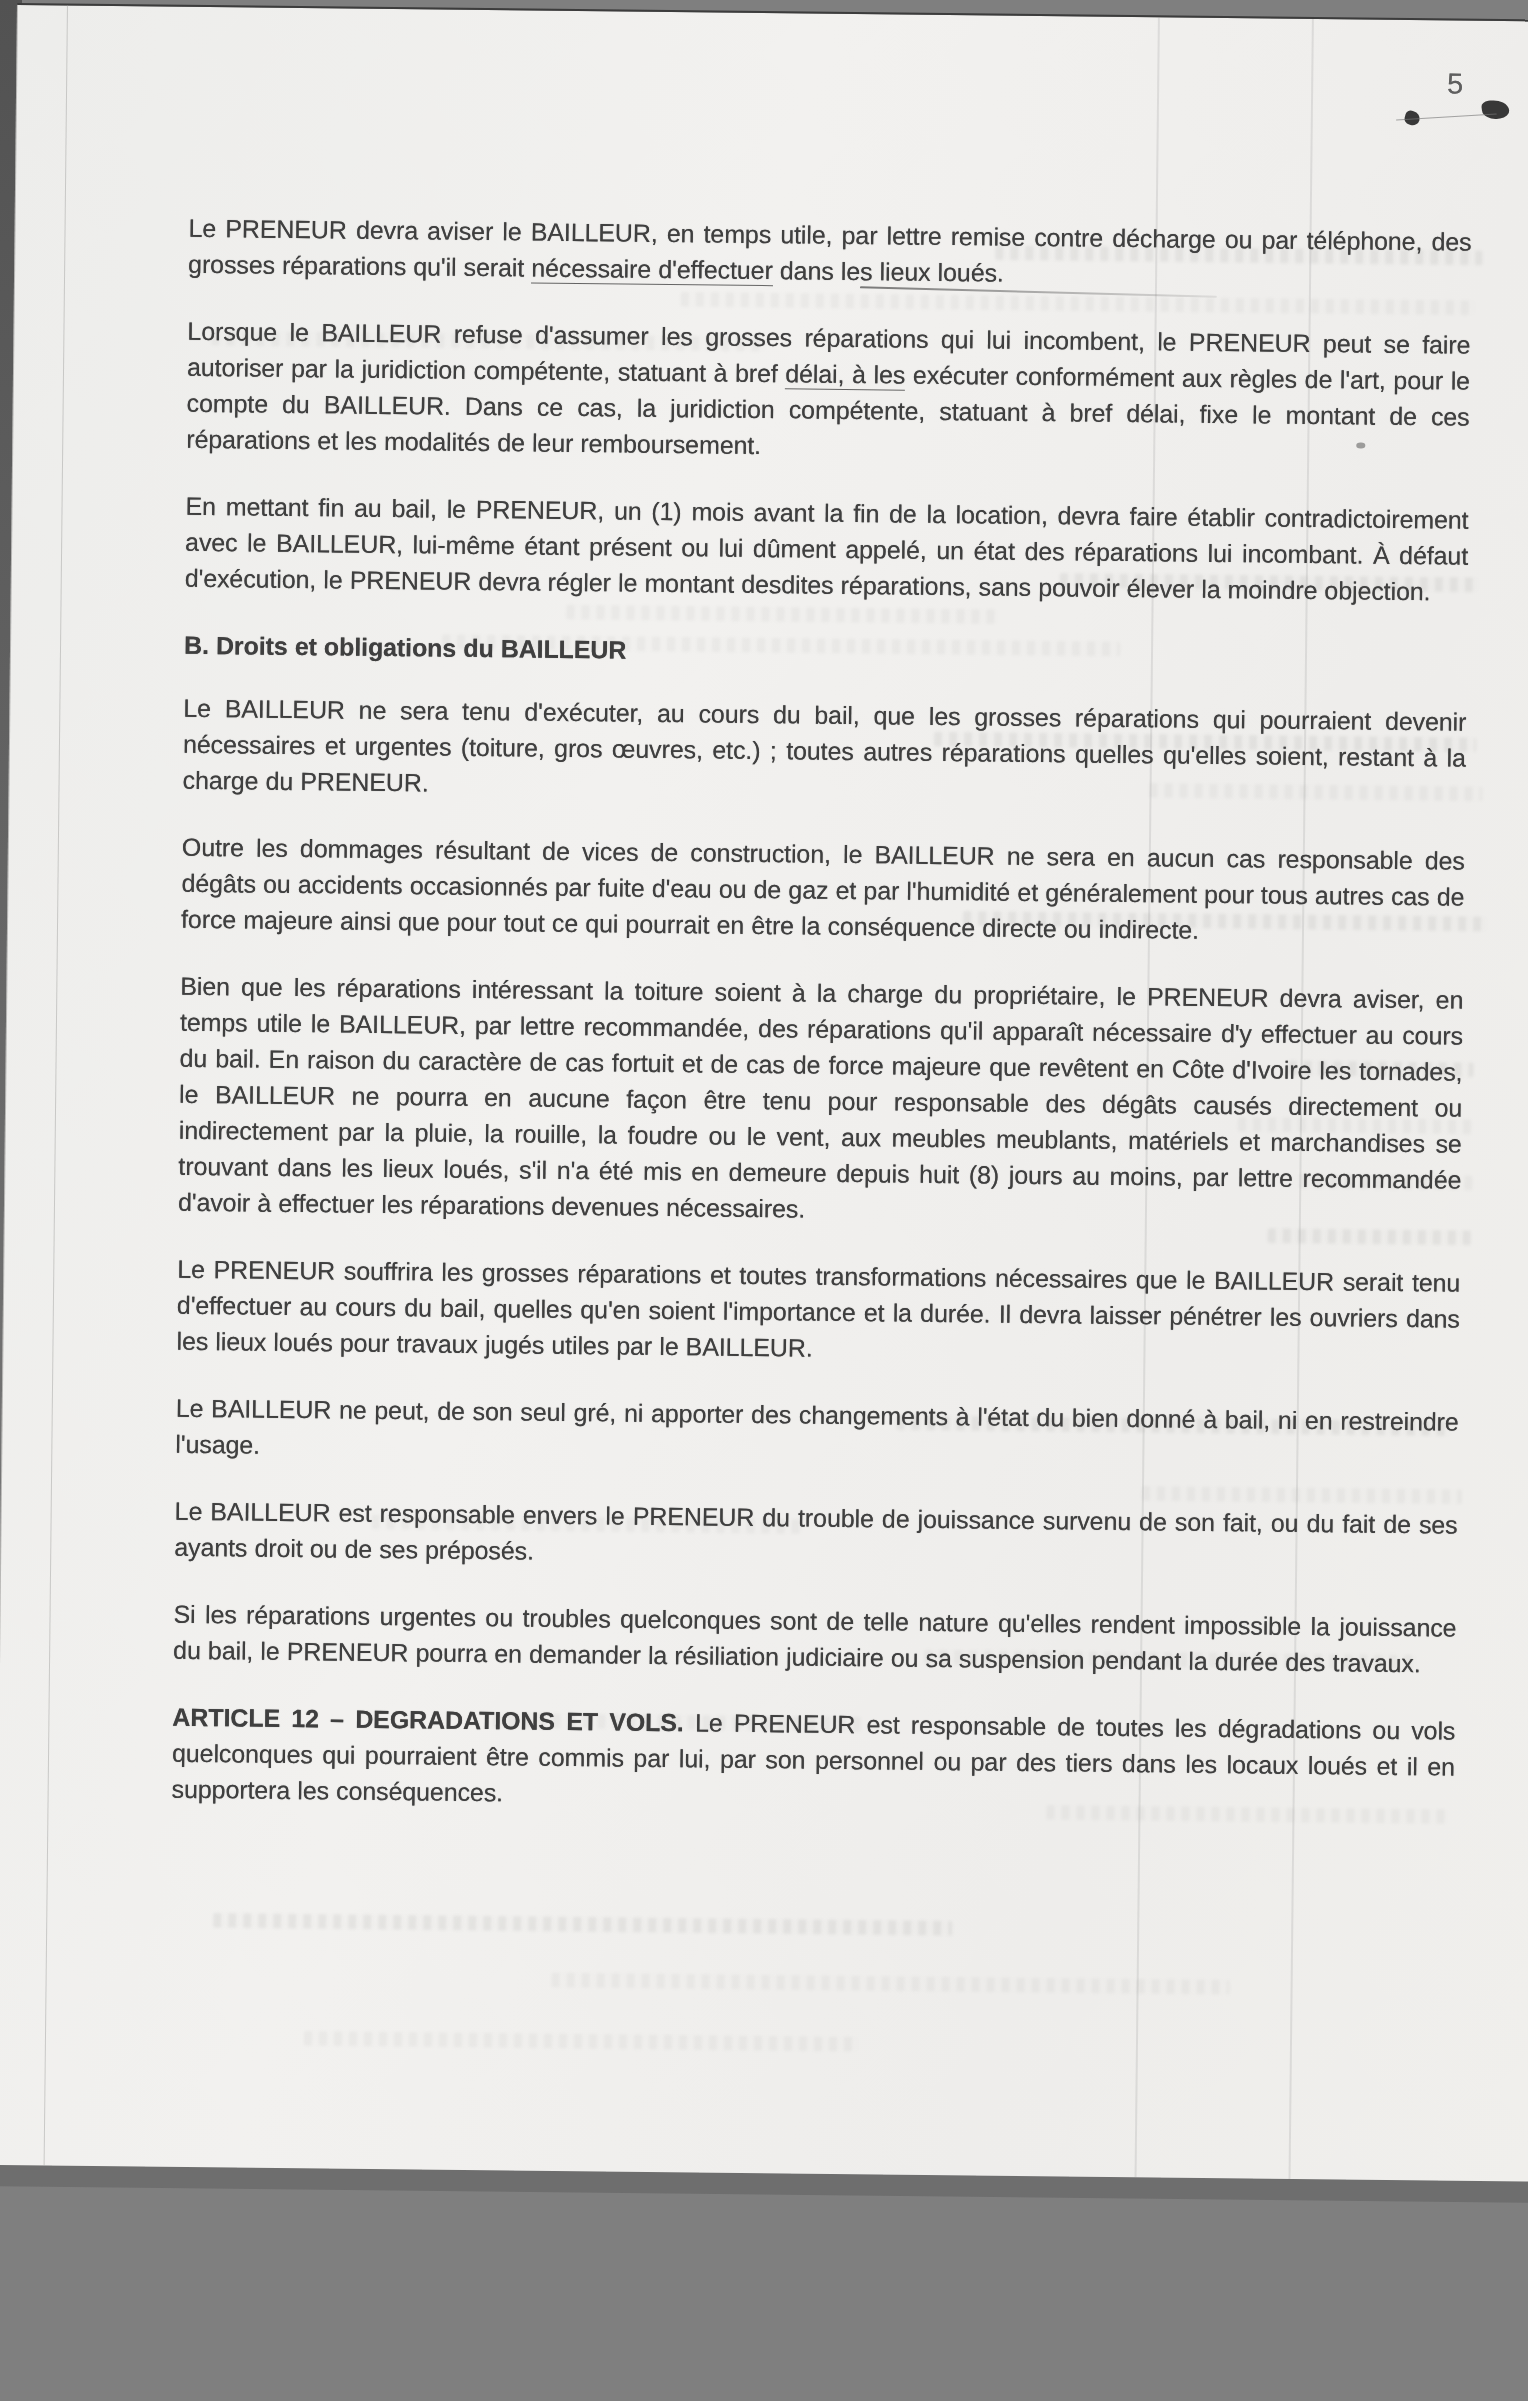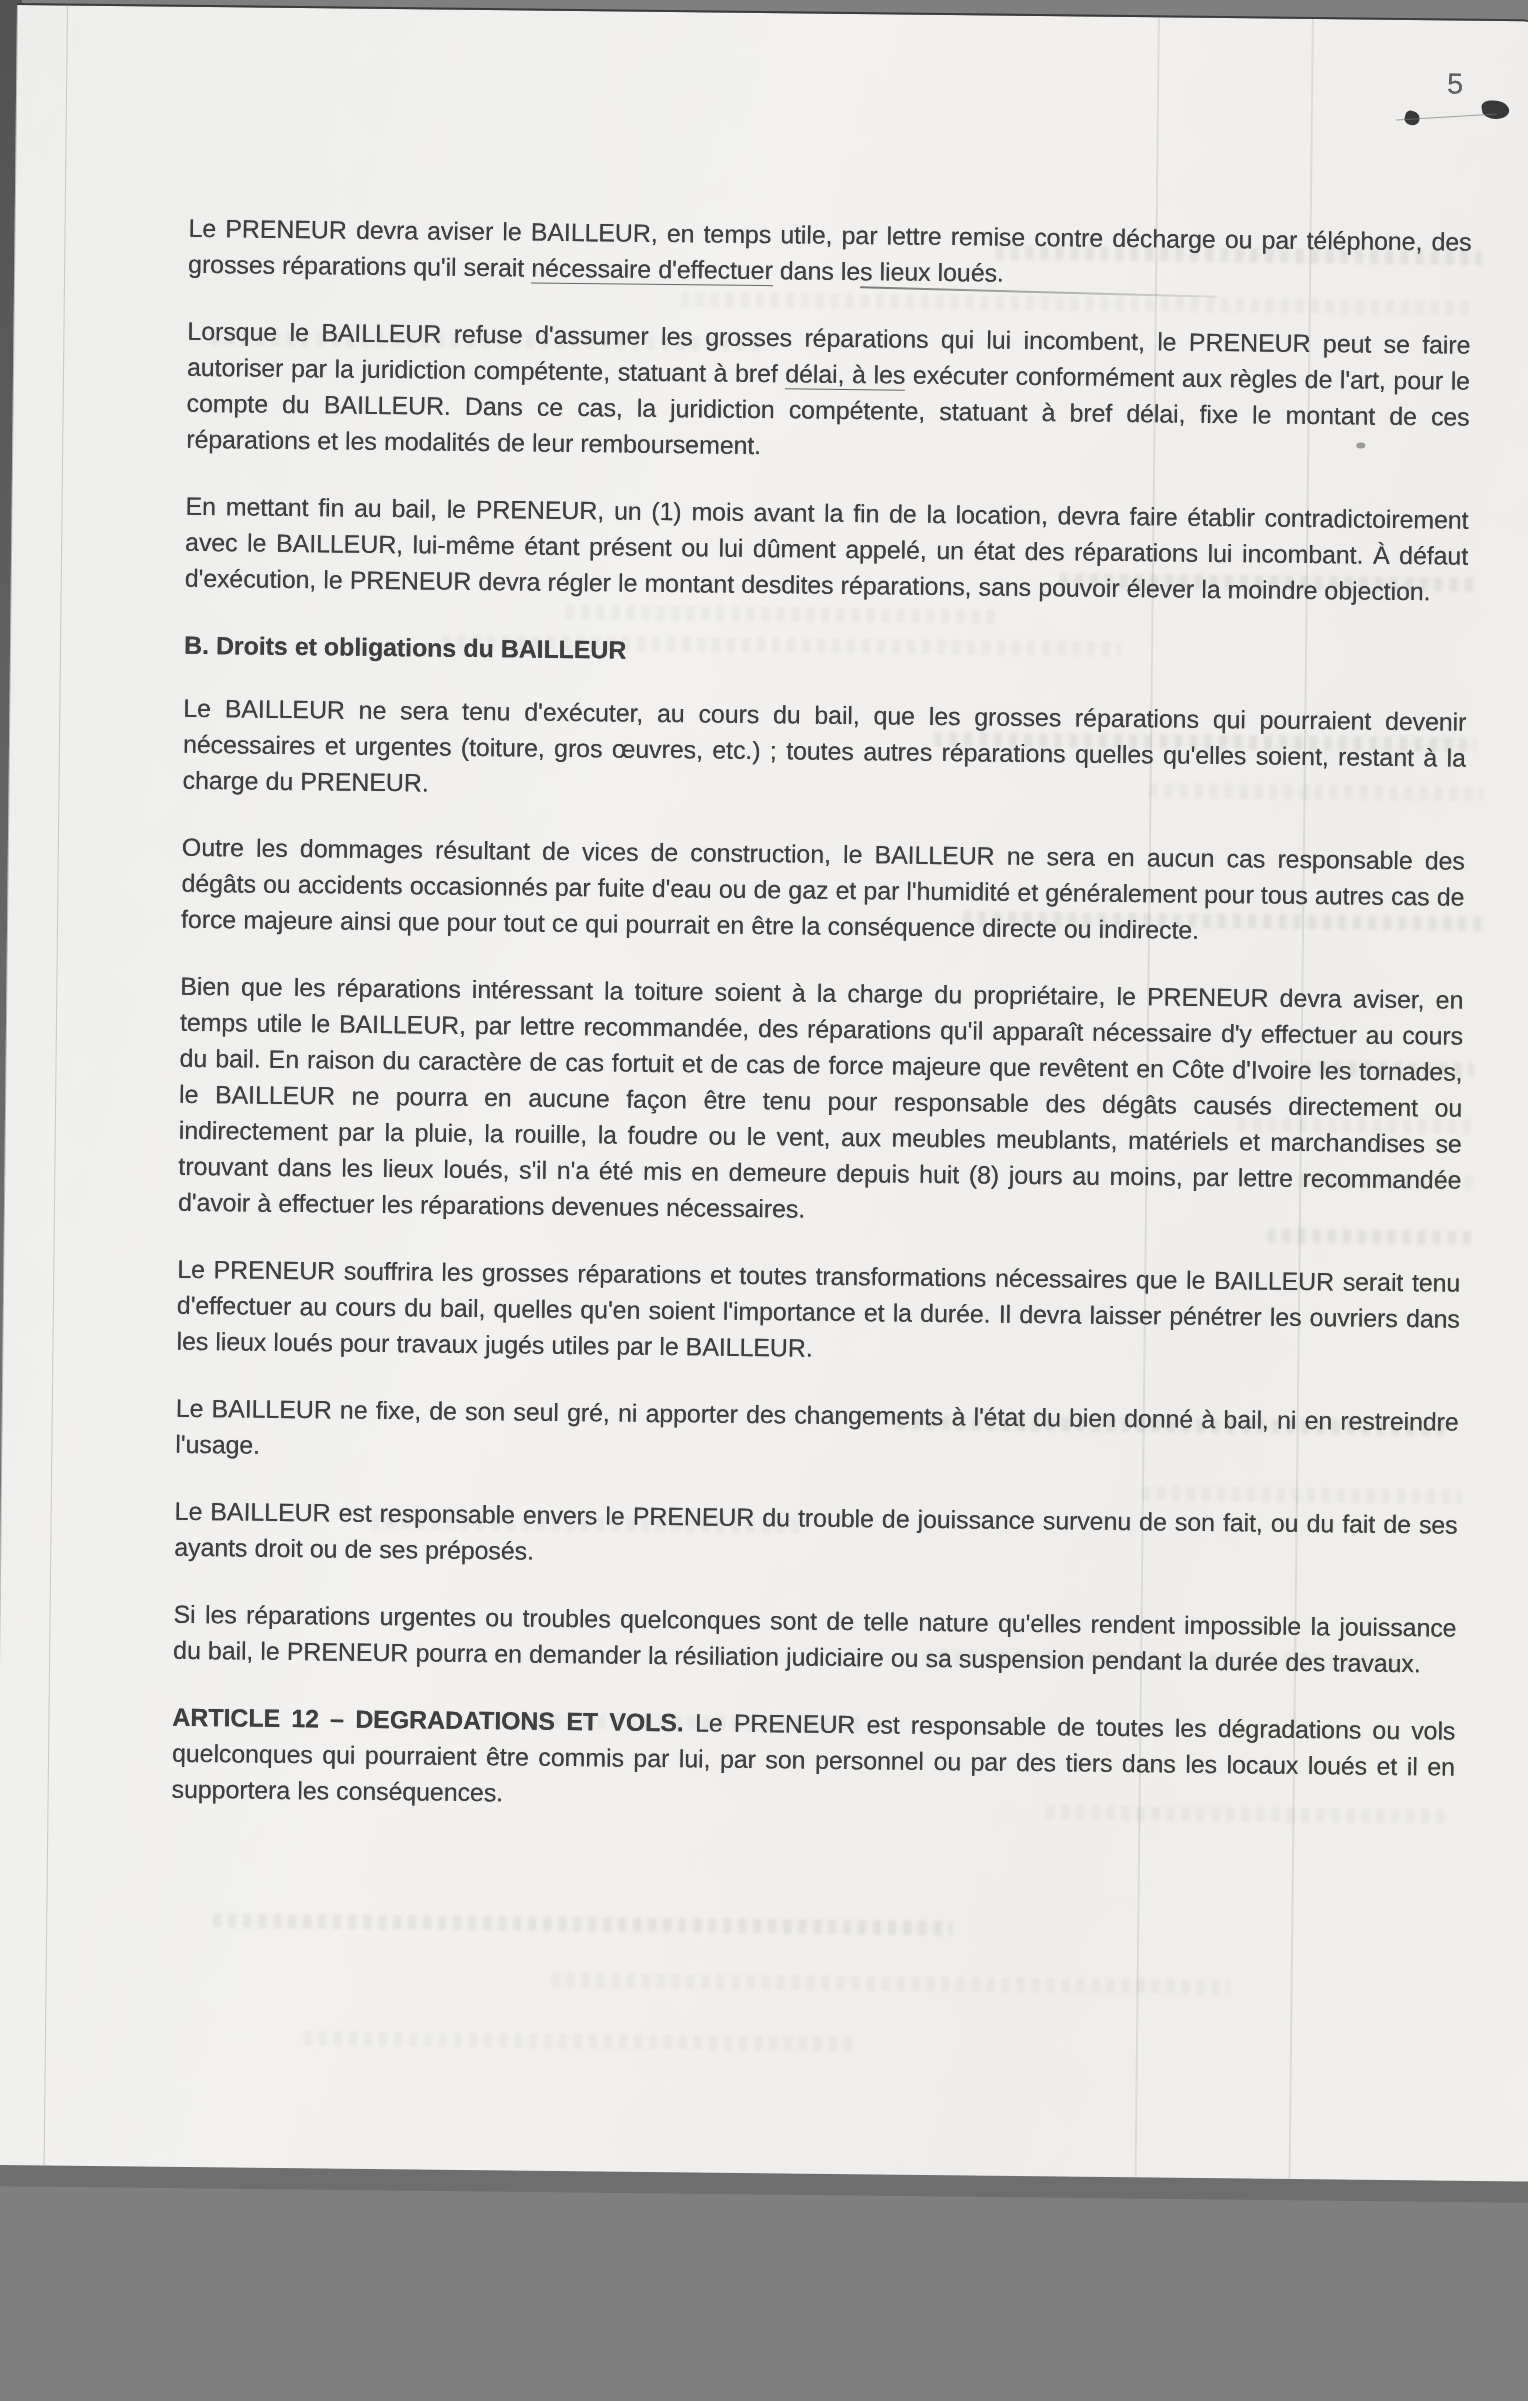--- a/index.html
+++ b/index.html
@@ -130,21 +130,21 @@
       <p class="heading">B. Droits et obligations du BAILLEUR</p>
 
       <p><span>Le BAILLEUR ne sera tenu d'exécuter, au cours du bail, que les grosses réparations qui pourraient devenir nécessaires et urgentes (toiture, gros œuvres, etc.) ; toutes autres réparations quelles qu'elles soient, restant à la charge du PRENEUR.</span></p>
 
       <p><span>Outre les dommages résultant de vices de construction, le BAILLEUR ne sera en aucun cas responsable des dégâts ou accidents occasionnés par fuite d'eau ou de gaz et par l'humidité et généralement pour tous autres cas de force majeure ainsi que pour tout ce qui pourrait en être la conséquence directe ou indirecte.</span></p>
 
       <p><span>Bien que les réparations intéressant la toiture soient à la charge du propriétaire, le PRENEUR devra aviser, en temps utile le BAILLEUR, par lettre recommandée, des réparations qu'il apparaît nécessaire d'y effectuer au cours du bail. En raison du caractère de cas fortuit et de cas de force majeure que revêtent en Côte d'Ivoire les tornades, le BAILLEUR ne pourra en aucune façon être tenu pour responsable des dégâts causés directement ou indirectement par la pluie, la rouille, la foudre ou le vent, aux meubles meublants, matériels et marchandises se trouvant dans les lieux loués, s'il n'a été mis en demeure depuis huit (8) jours au moins, par lettre recommandée d'avoir à effectuer les réparations devenues nécessaires.</span></p>
 
       <p><span>Le PRENEUR souffrira les grosses réparations et toutes transformations nécessaires que le BAILLEUR serait tenu d'effectuer au cours du bail, quelles qu'en soient l'importance et la durée. Il devra laisser pénétrer les ouvriers dans les lieux loués pour travaux jugés utiles par le BAILLEUR.</span></p>
 
-      <p><span>Le BAILLEUR ne fixe, de son seul gré, ni apporter des changements à l'état du bien donné à bail, ni en restreindre l'usage.</span></p>
+      <p><span>Le BAILLEUR ne peut, de son seul gré, ni apporter des changements à l'état du bien donné à bail, ni en restreindre l'usage.</span></p>
 
       <p><span>Le BAILLEUR est responsable envers le PRENEUR du trouble de jouissance survenu de son fait, ou du fait de ses ayants droit ou de ses préposés.</span></p>
 
       <p><span>Si les réparations urgentes ou troubles quelconques sont de telle nature qu'elles rendent impossible la jouissance du bail, le PRENEUR pourra en demander la résiliation judiciaire ou sa suspension pendant la durée des travaux.</span></p>
 
       <p><strong>ARTICLE 12 – DEGRADATIONS ET VOLS.</strong><span> Le PRENEUR est responsable de toutes les dégradations ou vols quelconques qui pourraient être commis par lui, par son personnel ou par des tiers dans les locaux loués et il en supportera les conséquences.</span></p>
 
     </div>
   </div>
 </div>

